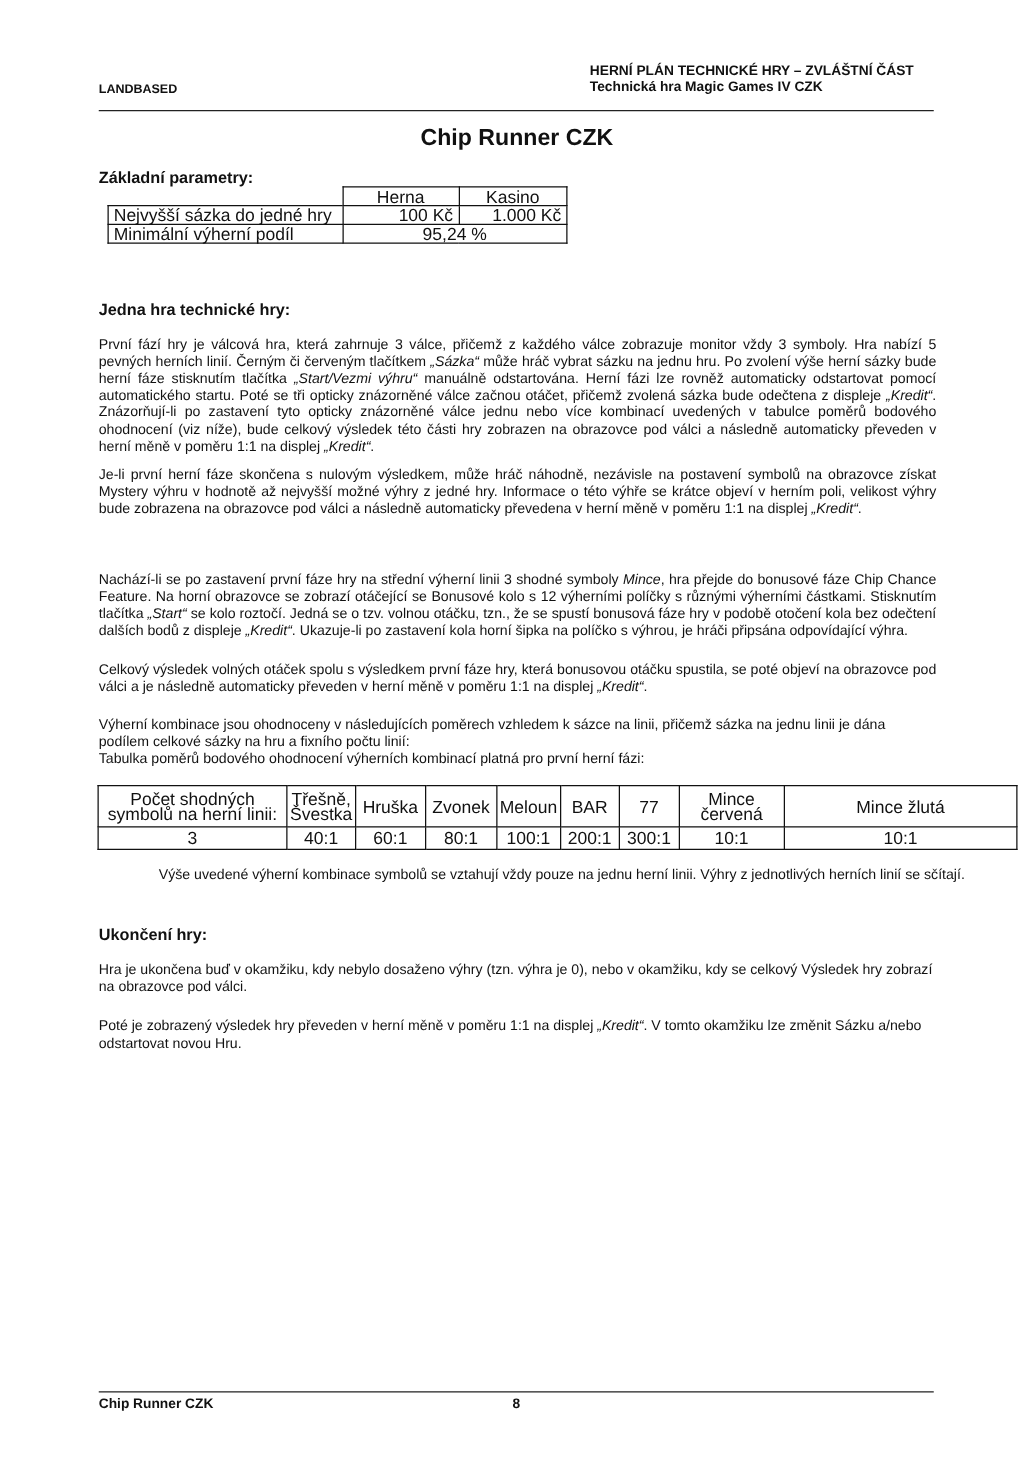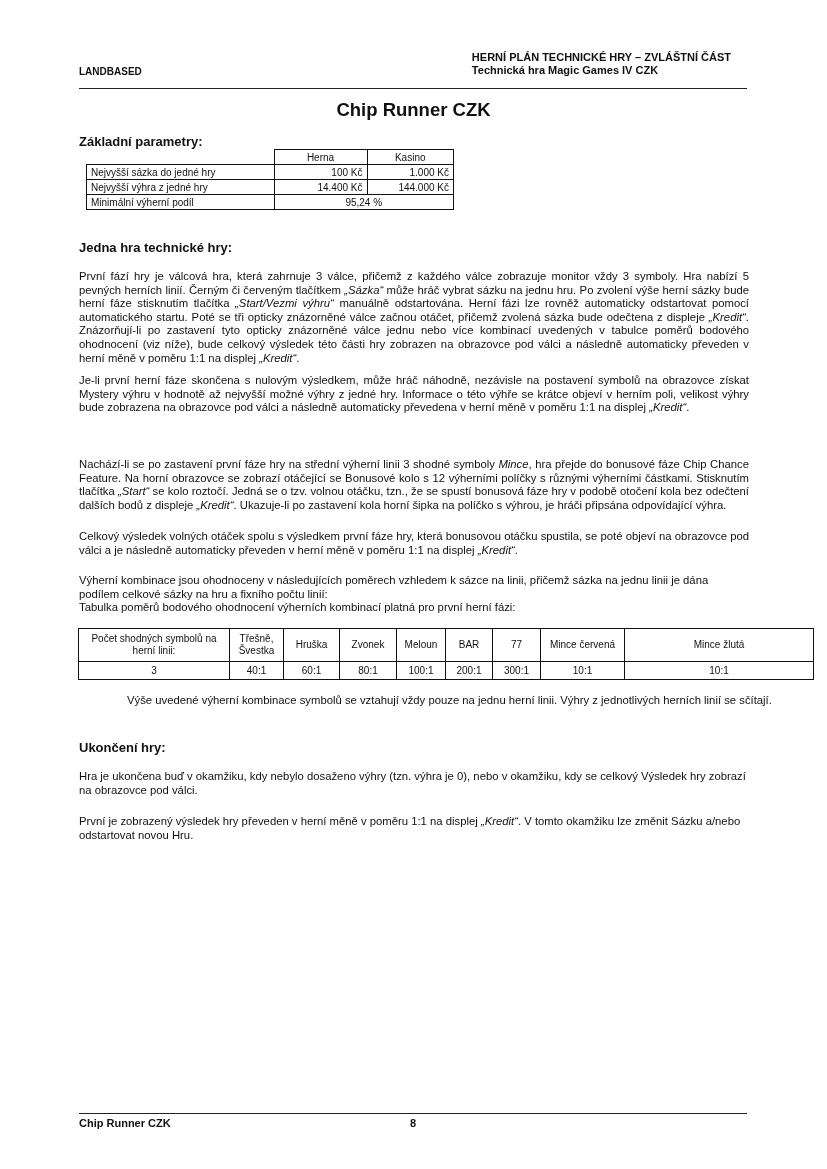--- a/index.html
+++ b/index.html
@@ -9,21 +9,21 @@
   }
   .abs { position: absolute; }
   .hdr-left { left: 79px; top: 66px; font-size: 10px; font-weight: bold; }
   .hdr-right { right: 96px; top: 51px; text-align: left; font-size: 11px; font-weight: bold; line-height: 13px; }
   .hr { position: absolute; left: 79px; width: 668px; height: 0; border-top: 1px solid #222; }
   .title { left: 0; width: 827px; top: 99px; text-align: center; font-size: 18.5px; font-weight: bold; }
   .h2 { font-size: 13px; font-weight: bold; left: 79px; }
   .para { left: 79px; width: 670px; font-size: 11.3px; line-height: 13.6px; text-align: justify; }
   .para.left { text-align: left; }
   .para i { font-style: italic; }
-  table { border-collapse: collapse; position: absolute; font-size: 10px; }
+  table { border-collapse: collapse; position: absolute; font-size: 14px; }
   td { border: 1px solid #111; padding: 0 4px; height: 14px; line-height: 13px; }
   .t1 { left: 86px; top: 149px; width: 368px; }
   .t1 .empty { border: none; }
   .num { text-align: right; }
   .ctr { text-align: center; }
   .t2 { left: 78px; top: 628px; width: 736px; }
   .t2 td { text-align: center; padding: 0 2px; }
   .t2 tr.h td { height: 32px; line-height: 12.5px; }
   .t2 tr.v td { height: 17px; }
   .footer-left { left: 79px; top: 1117px; font-size: 11px; font-weight: bold; }
@@ -47,25 +47,20 @@
   <tbody>
       <tr>
     <td class="empty" style="width:179px"></td>
     <td class="ctr" style="width:84px">Herna</td>
     <td class="ctr">Kasino</td>
   </tr>
   <tr>
     <td>Nejvyšší sázka do jedné hry</td>
     <td class="num">100 Kč</td>
     <td class="num">1.000 Kč</td>
-  </tr>
-  <tr>
-    <td>Nejvyšší výhra z jedné hry</td>
-    <td class="num">14.400 Kč</td>
-    <td class="num">144.000 Kč</td>
   </tr>
   <tr>
     <td>Minimální výherní podíl</td>
     <td class="ctr" colspan="2">95,24 %</td>
   </tr>
 </tbody>
   </table>
 
 <div class="abs h2" style="top:240px;">Jedna hra technické hry:</div>
 
@@ -117,18 +112,18 @@
 </tbody>
   </table>
 
 <div class="abs para left" style="top:694px;margin-left:48px;">Výše uvedené výherní kombinace symbolů se vztahují vždy pouze na jednu herní linii. Výhry z jednotlivých herních linií se sčítají.</div>
 
 <div class="abs h2" style="top:740px;">Ukončení hry:</div>
 
 <div class="abs para left" style="top:770px;">Hra je ukončena buď v okamžiku, kdy nebylo dosaženo výhry (tzn. výhra je 0), nebo v okamžiku, kdy se celkový Výsledek hry zobrazí na obrazovce pod válci.</div>
 
 <div class="abs para left" style="top:815px;">
-  <span>První je zobrazený výsledek hry převeden v herní měně v poměru 1:1 na displej </span><i>„Kredit“</i><span>. V tomto okamžiku lze změnit Sázku a/nebo odstartovat novou Hru.</span>
+  <span>Poté je zobrazený výsledek hry převeden v herní měně v poměru 1:1 na displej </span><i>„Kredit“</i><span>. V tomto okamžiku lze změnit Sázku a/nebo odstartovat novou Hru.</span>
 </div>
 
 <div class="hr" style="top:1113px;"></div>
 <div class="abs footer-left">Chip Runner CZK</div>
 <div class="abs footer-page">8</div>
 
 </body></html>

